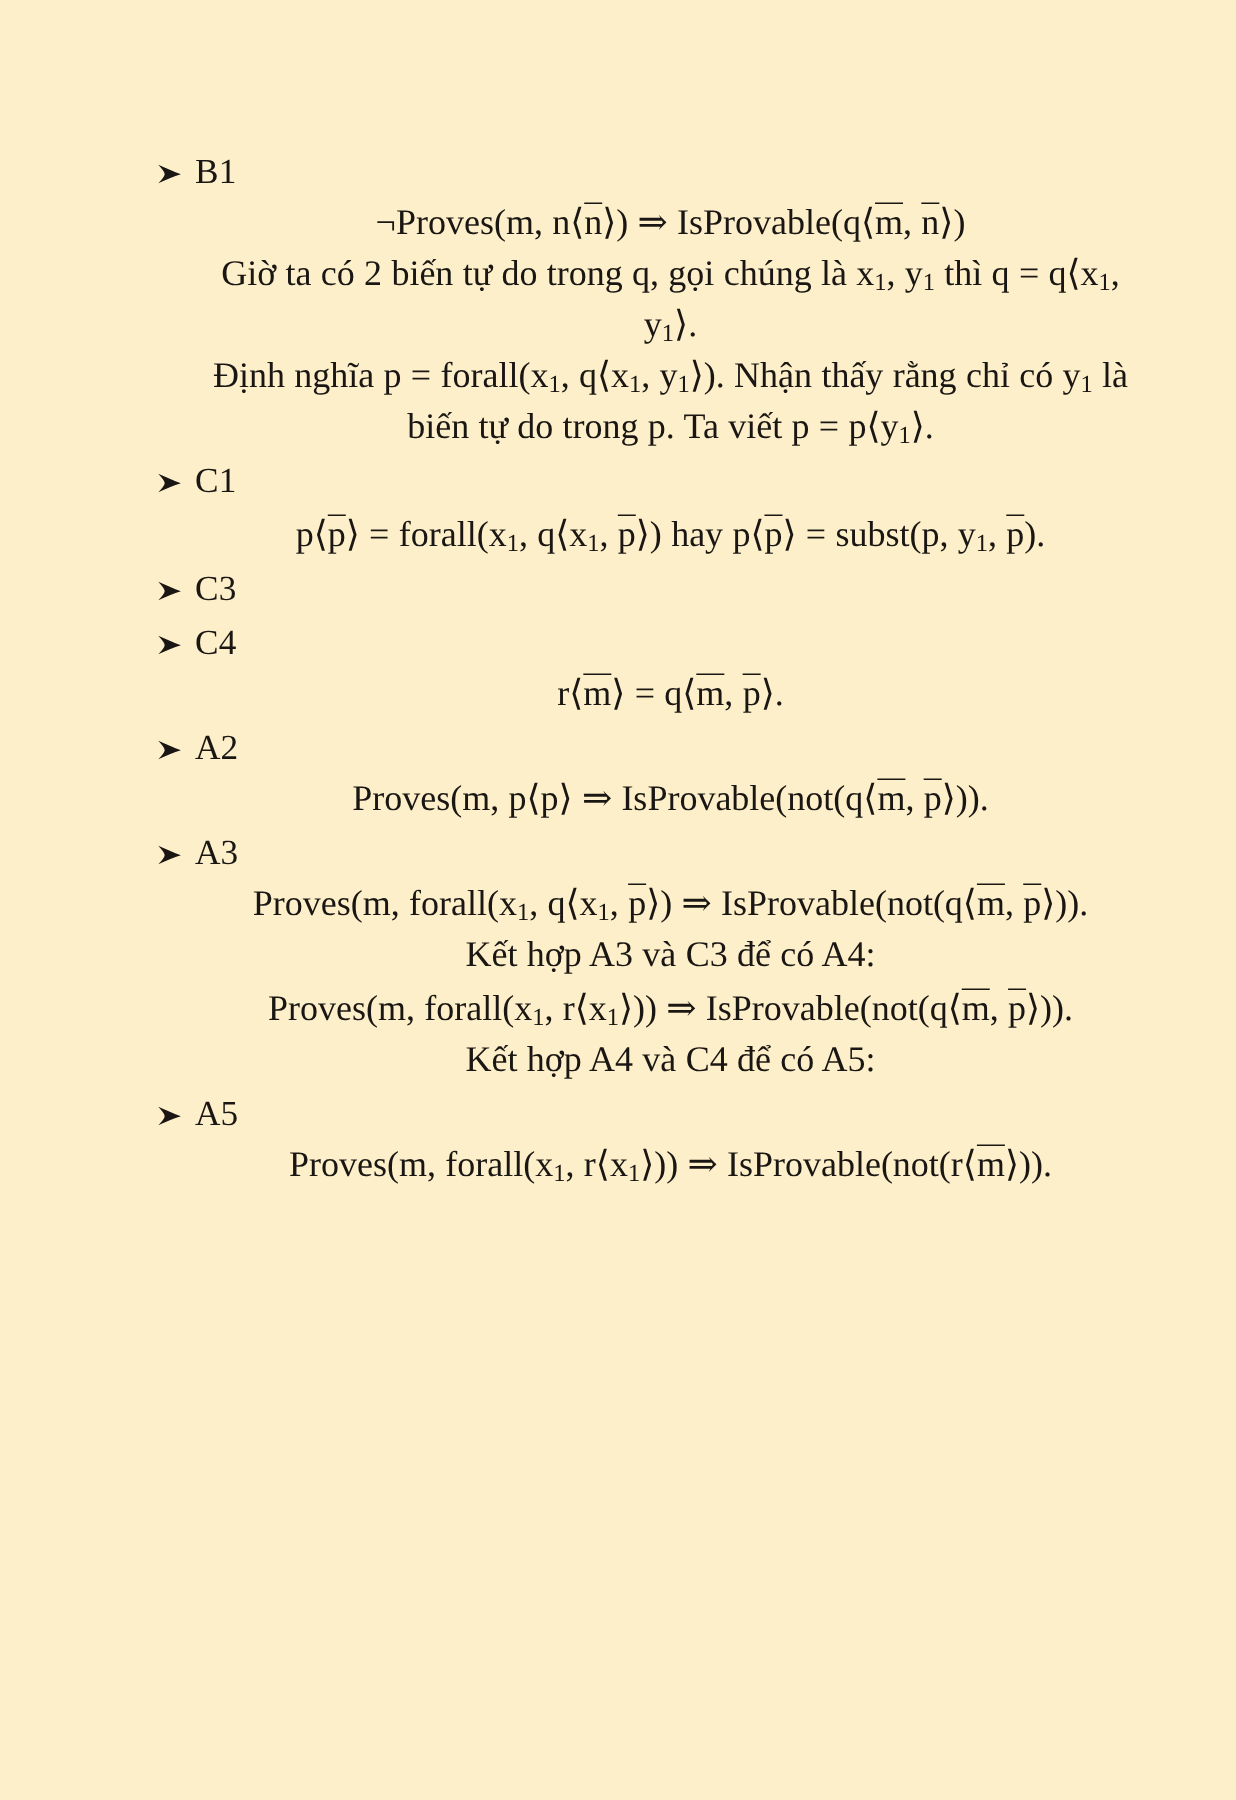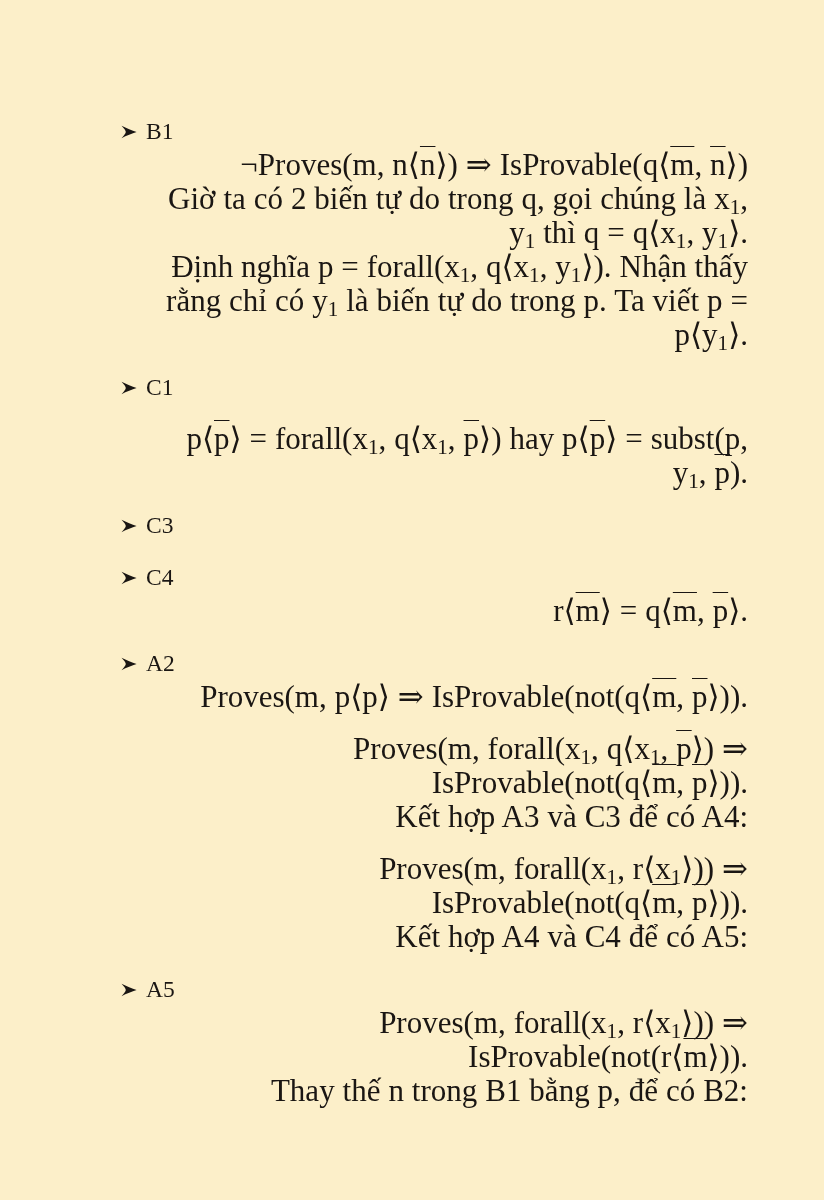--- a/index.html
+++ b/index.html
@@ -25,21 +25,21 @@
   }
 
   .outline-list {
     list-style: none;
     margin: 0;
     padding: 0;
   }
 
   .outline-item {
     position: relative;
-    margin: 18px;
+    margin: 2px;
     padding: 0;
   }
 
   
   .bullet-line {
     position: relative;
     display: block;
     padding-left: 28px;
     font-size: 23.5px;
     line-height: 34px;
@@ -64,23 +64,23 @@
 
   .label-text {
     font-size: 23.5px;
     letter-spacing: 0.1px;
   }
 
   
   .body-line {
     display: block;
     padding-left: 28px;
-    font-size: 31px;
+    font-size: 24px;
     line-height: 34px;
-    text-align: right;
+    text-align: center;
     max-width: 666px;
     word-spacing: 0.2px;
     hyphens: none;
   }
 
   sub {
     font-size: 0.68em;
     line-height: 0;
     vertical-align: -0.22em;
   }
@@ -135,30 +135,34 @@
       </li>
       <li class="outline-item">
         <div class="bullet-line"><span class="bullet-marker">
             <svg width="18" height="14" viewBox="0 0 18 14" aria-hidden="true">
               <path d="M1.5 0.8 C6.5 3.0 12.0 5.6 16.6 7.1 C12.0 8.4 6.5 10.8 1.5 13.2 C4.2 10.4 5.6 8.6 5.8 7.1 C5.6 5.5 4.2 3.6 1.5 0.8 Z" fill="#1a1613"></path>
             </svg>
           </span><span class="label-text">A2</span></div>
         <div class="body-line">Proves(m, p⟨p⟩ ⇒ IsProvable(not(q⟨<span class="ovl">m</span>, <span class="ovl">p</span>⟩)).</div>
       </li>
       <li class="outline-item">
+        <div class="bullet-line"><span class="bullet-marker">
+            <svg width="18" height="14" viewBox="0 0 18 14" aria-hidden="true">
+              <path d="M1.5 0.8 C6.5 3.0 12.0 5.6 16.6 7.1 C12.0 8.4 6.5 10.8 1.5 13.2 C4.2 10.4 5.6 8.6 5.8 7.1 C5.6 5.5 4.2 3.6 1.5 0.8 Z" fill="#1a1613"></path>
+            </svg>
+          </span><span class="label-text">A3</span></div>
         <div class="body-line">Proves(m, forall(x<sub>1</sub>, q⟨x<sub>1</sub>, <span class="ovl">p</span>⟩) ⇒ IsProvable(not(q⟨<span class="ovl">m</span>, <span class="ovl">p</span>⟩)).</div>
         <div class="body-line">Kết hợp A3 và C3 để có A4:</div>
       </li>
       <li class="outline-item">
         <div class="body-line">Proves(m, forall(x<sub>1</sub>, r⟨x<sub>1</sub>⟩)) ⇒ IsProvable(not(q⟨<span class="ovl">m</span>, <span class="ovl">p</span>⟩)).</div>
         <div class="body-line">Kết hợp A4 và C4 để có A5:</div>
       </li>
       <li class="outline-item">
         <div class="bullet-line"><span class="bullet-marker">
             <svg width="18" height="14" viewBox="0 0 18 14" aria-hidden="true">
               <path d="M1.5 0.8 C6.5 3.0 12.0 5.6 16.6 7.1 C12.0 8.4 6.5 10.8 1.5 13.2 C4.2 10.4 5.6 8.6 5.8 7.1 C5.6 5.5 4.2 3.6 1.5 0.8 Z" fill="#1a1613"></path>
             </svg>
           </span><span class="label-text">A5</span></div>
         <div class="body-line">Proves(m, forall(x<sub>1</sub>, r⟨x<sub>1</sub>⟩)) ⇒ IsProvable(not(r⟨<span class="ovl">m</span>⟩)).</div>
-        <div class="body-line">Thay thế n trong B1 bằng p, để có B2:</div>
       </li>
     </ul>
 </div>
 
 </body></html>

